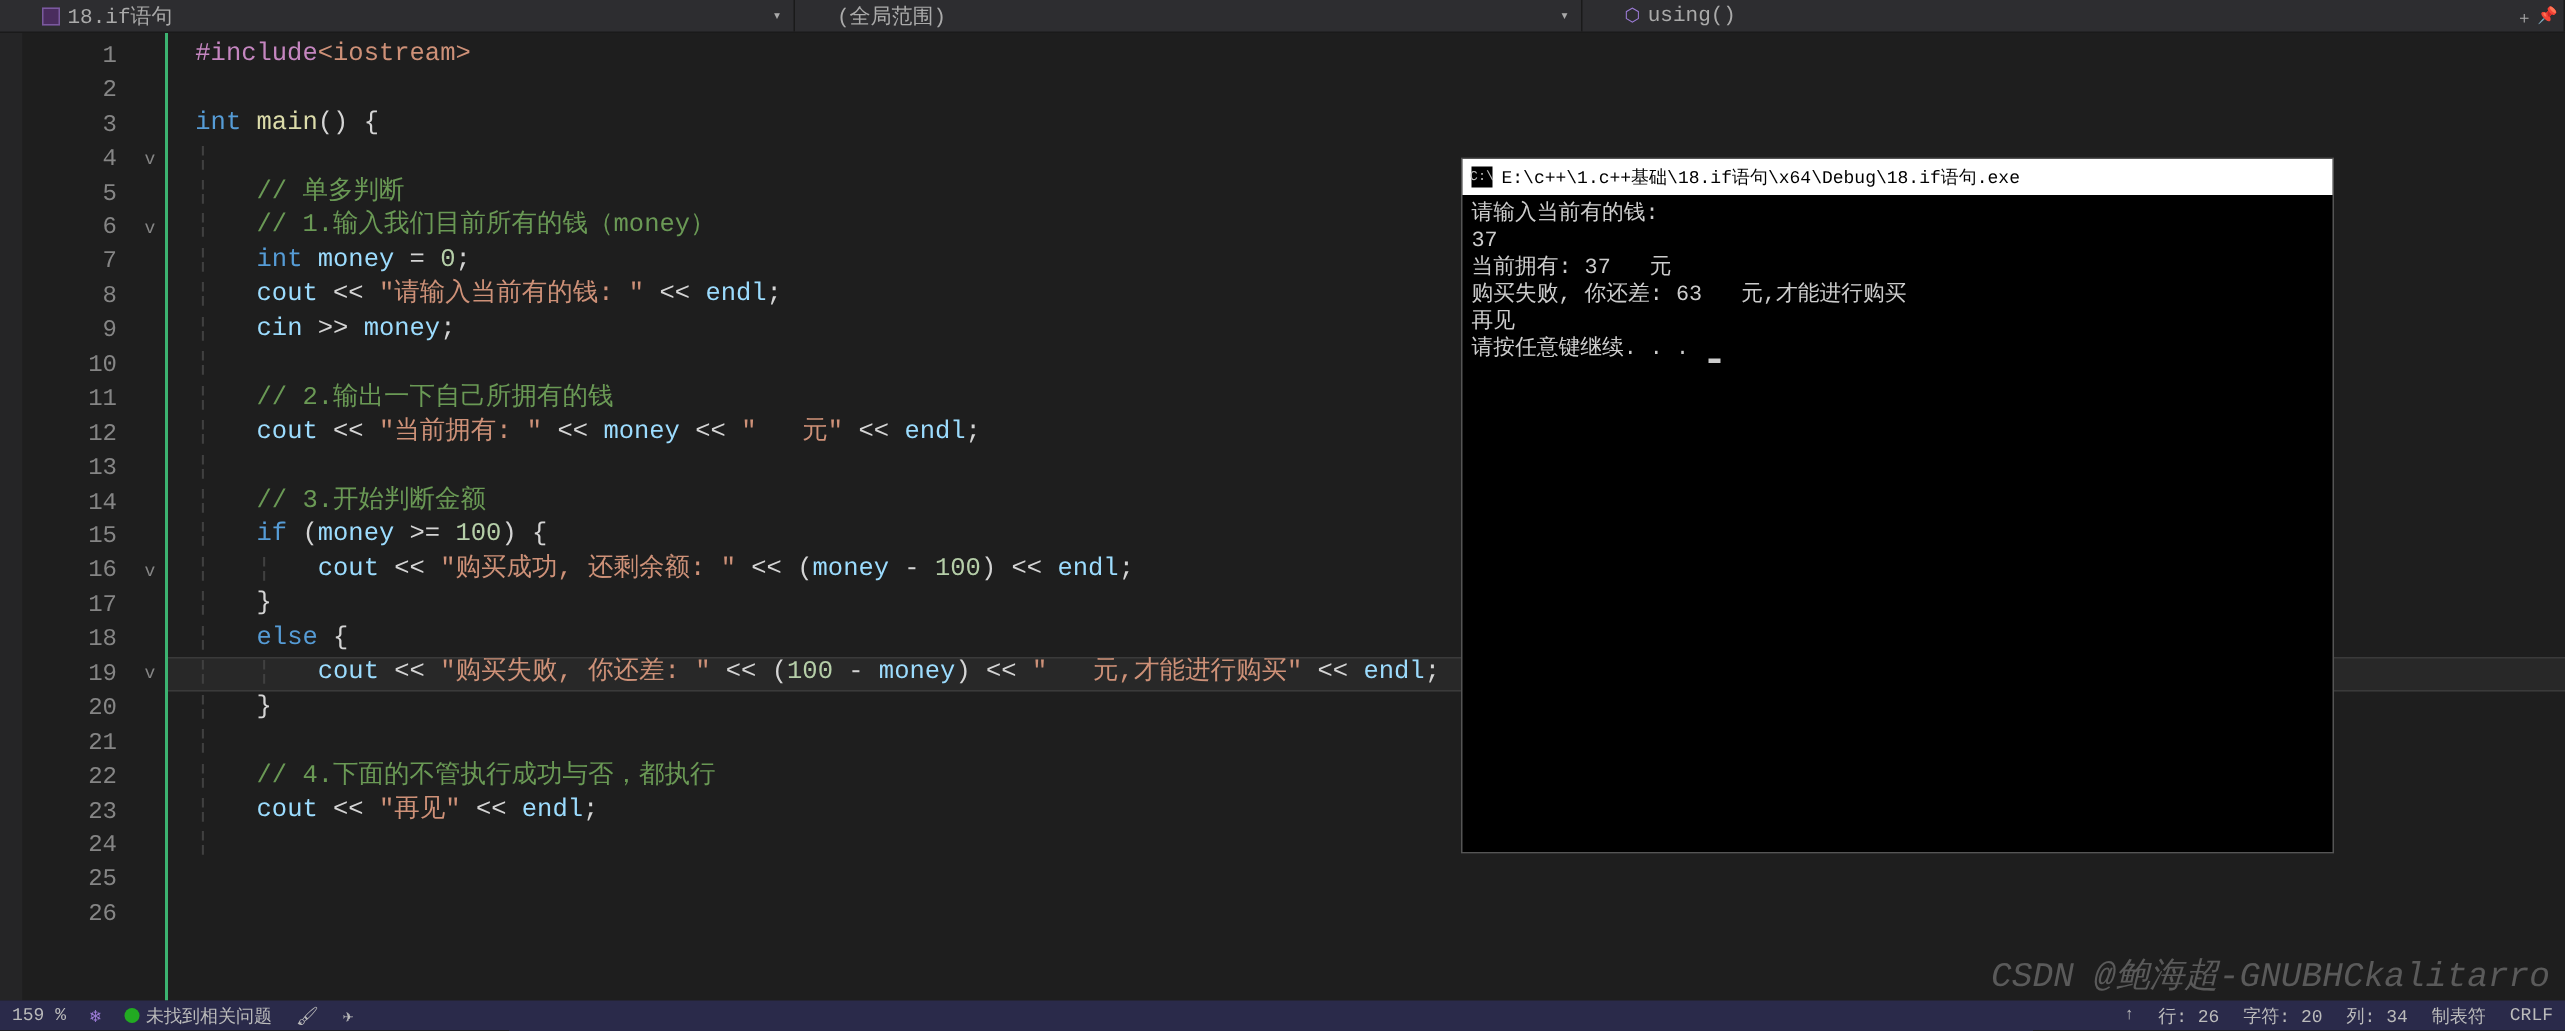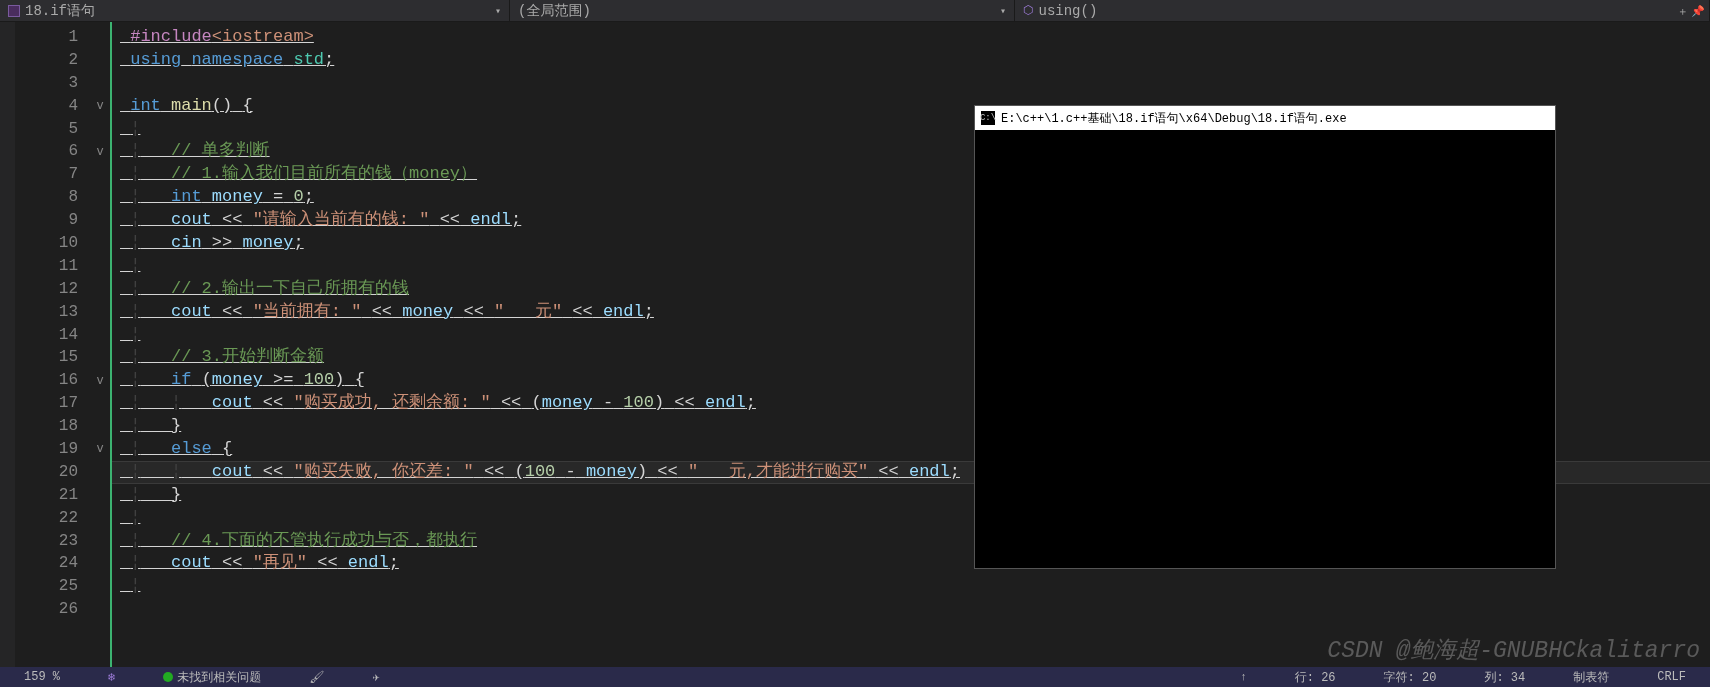--- a/index.html
+++ b/index.html
@@ -19,20 +19,21 @@
   display: flex;
   border-bottom: 1px solid #1a1a1a;
 }
 .top-tab {
   display: flex;
   align-items: center;
   padding: 0 8px;
   color: #aaa;
   gap: 5px;
   border-right: 1px solid #1a1a1a;
+  margin-left: 20px;
 }
 .top-tab.file { width: 510px; }
 .top-tab.scope { width: 505px; align-items: center; }
 .top-tab.fn { flex: 1; }
 .top-tab .down { margin-left: auto; font-size: 10px; }
 .ico-cpp {
   width: 12px; height: 12px;
   background: #4a2d5e;
   display: inline-block;
   border: 1px solid #7a5a9e;
@@ -77,21 +78,20 @@
   justify-content: center;
   color: #858585;
   font-size: 12px;
 }
 .code-body {
   flex: 1;
   padding-top: 4px;
   border-left: 2px solid #3cb371;
   font-size: 17px;
   position: relative;
-  text-decoration: underline;
 }
 .code-line {
   height: 22.9px;
   line-height: 22.9px;
   padding-left: 8px;
   white-space: pre;
   position: relative;
 }
 .code-line.hl {
   background: #282828;
@@ -161,21 +161,21 @@
   height: 20px;
   background: #2a2a4a;
   display: flex;
   align-items: center;
   color: #bbb;
   font-size: 12px;
 }
 .sb-item {
   display: flex;
   align-items: center;
-  padding: 0 24px;
+  padding: 0 8px;
   gap: 4px;
   height: 100%;
 }
 .sb-item .circ {
   width: 10px; height: 10px;
   border-radius: 50%;
   background: #2a2;
 }
 .sb-spacer { flex: 1; }
 .ico-flame { color: #9d7cd8; }
@@ -280,21 +280,20 @@
       <div class="fc"></div>
         <div class="fc"></div>
         <div class="fc"></div>
         <div class="fc"></div>
         <div class="fc"></div>
         <div class="fc"></div>
         <div class="fc"></div>
     </div>
     <div class="code-body">
       <div class="code-line"> <span class="tok-inc">#include</span><span class="tok-angle">&lt;iostream&gt;</span></div>
-      <div class="code-line"> <span class="tok-kw">using</span> <span class="tok-kw">namespace</span> <span class="tok-ns">std</span><span class="tok-pun">;</span></div>
       <div class="code-line"></div>
       <div class="code-line"> <span class="tok-type">int</span> <span class="tok-fn">main</span><span class="tok-pun">()</span> <span class="tok-pun">{</span></div>
       <div class="code-line"> <span class="guide">¦</span></div>
       <div class="code-line"> <span class="guide">¦</span>   <span class="tok-cmt">// 单多判断</span></div>
       <div class="code-line"> <span class="guide">¦</span>   <span class="tok-cmt">// 1.输入我们目前所有的钱（money）</span></div>
       <div class="code-line"> <span class="guide">¦</span>   <span class="tok-type">int</span> <span class="tok-var">money</span> <span class="tok-pun">=</span> <span class="tok-num">0</span><span class="tok-pun">;</span></div>
       <div class="code-line"> <span class="guide">¦</span>   <span class="tok-var">cout</span> <span class="tok-pun">&lt;&lt;</span> <span class="tok-str">"请输入当前有的钱: "</span> <span class="tok-pun">&lt;&lt;</span> <span class="tok-var">endl</span><span class="tok-pun">;</span></div>
       <div class="code-line"> <span class="guide">¦</span>   <span class="tok-var">cin</span> <span class="tok-pun">&gt;&gt;</span> <span class="tok-var">money</span><span class="tok-pun">;</span></div>
       <div class="code-line"> <span class="guide">¦</span></div>
       <div class="code-line"> <span class="guide">¦</span>   <span class="tok-cmt">// 2.输出一下自己所拥有的钱</span></div>
@@ -313,20 +312,28 @@
       <div class="code-line"> <span class="guide">¦</span></div>
       <div class="code-line"></div>
     </div>
   </div>
 
   <div class="console-win">
     <div class="console-titlebar">
       <span class="cico">C:\</span>
       <span>E:\c++\1.c++基础\18.if语句\x64\Debug\18.if语句.exe</span>
     </div>
+    <div class="console-body">
+      <div>请输入当前有的钱:</div>
+      <div>37</div>
+      <div>当前拥有: 37   元</div>
+      <div>购买失败, 你还差: 63   元,才能进行购买</div>
+      <div>再见</div>
+      <div><span>请按任意键继续. . . </span><span class="cursor-box"></span></div>
+    </div>
   </div>
 </div>
 
 <div class="watermark">CSDN @鲍海超-GNUBHCkalitarro</div>
 
 <div class="status-bar">
   <div class="sb-item">
       <span>159 %</span>
     </div>
   <div class="sb-item">

